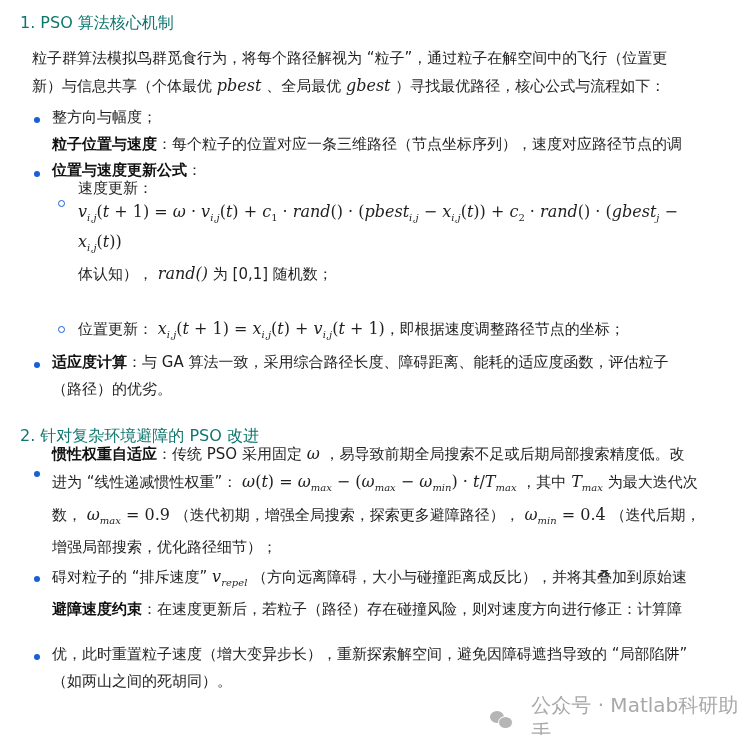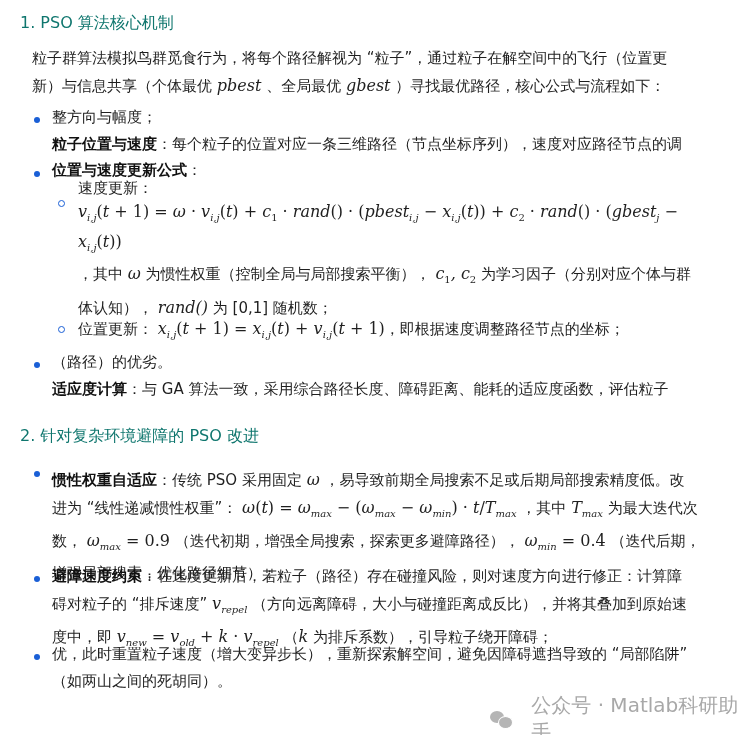--- a/index.html
+++ b/index.html
@@ -54,51 +54,49 @@
   <span class="bullet" style="top:171px;"></span>
   <div class="li" style="top:158px;font-family:Liberation Mono, monospace;">
     <b>位置与速度更新公式</b><span>：</span>
   </div>
 
   <span class="sub" style="top:200px;"></span>
   <div class="sli" style="top:176px; line-height:24px;">
     <div>速度更新：</div>
     <div class="m" style="font-size:16px;">v<sub>i,j</sub><span class="mr">(</span>t<span class="mr"> + 1) = </span>ω<span class="mr"> · </span>v<sub>i,j</sub><span class="mr">(</span>t<span class="mr">) + </span>c<sub style="font-style:normal">1</sub><span class="mr"> · </span>rand<span class="mr">() · (</span>pbest<sub>i,j</sub><span class="mr"> − </span>x<sub>i,j</sub><span class="mr">(</span>t<span class="mr">)) + </span>c<sub style="font-style:normal">2</sub><span class="mr"> · </span>rand<span class="mr">() · (</span>gbest<sub>j</sub><span class="mr"> −</span></div>
     <div class="m">x<sub>i,j</sub><span class="mr">(</span>t<span class="mr">))</span></div>
-    <div style="line-height:27px;"><span>，其中 </span><span class="m">ω</span><span> 为惯性权重（控制全局与局部搜索平衡）， </span><span class="m">c<sub style="font-style:normal">1</sub>, c<sub style="font-style:normal">2</sub></span><span> 为学习因子（分别对应个体与群</span></div>
     <div style="line-height:27px;"><span>体认知）， </span><span class="m">rand()</span><span> 为 [0,1] 随机数；</span></div>
   </div>
 
   <span class="sub" style="top:326px;"></span>
   <div class="sli" style="top:315px;">
     <span>位置更新：</span>
     <span class="m">x<sub>i,j</sub><span class="mr">(</span>t<span class="mr"> + 1) = </span>x<sub>i,j</sub><span class="mr">(</span>t<span class="mr">) + </span>v<sub>i,j</sub><span class="mr">(</span>t<span class="mr"> + 1)</span></span><span>，即根据速度调整路径节点的坐标；</span>
   </div>
 
   <span class="bullet" style="top:362px;"></span>
   <div class="li" style="top:349px;">
+    <div><b>适应度计算</b><span>：与 GA 算法一致，采用综合路径长度、障碍距离、能耗的适应度函数，评估粒子</span></div>
     <div>（路径）的优劣。</div>
-    <div><b>适应度计算</b><span>：与 GA 算法一致，采用综合路径长度、障碍距离、能耗的适应度函数，评估粒子</span></div>
   </div>
 
   <div class="h" style="top:426px;">2. 针对复杂环境避障的 PSO 改进</div>
 
   <span class="bullet" style="top:471px;"></span>
-  <div class="li" style="top:466px;">
+  <div class="li" style="top:440px;">
     <div><b>惯性权重自适应</b><span>：传统 PSO 采用固定 </span><span class="m">ω</span><span> ，易导致前期全局搜索不足或后期局部搜索精度低。改</span></div>
     <div><span>进为 “线性递减惯性权重”： </span><span class="m">ω<span class="mr">(</span>t<span class="mr">) = </span>ω<sub>max</sub><span class="mr"> − (</span>ω<sub>max</sub><span class="mr"> − </span>ω<sub>min</sub><span class="mr">) · </span>t<span class="mr">/</span>T<sub>max</sub></span><span> ，其中 </span><span class="m">T<sub>max</sub></span><span> 为最大迭代次</span></div>
     <div><span>数， </span><span class="m">ω<sub>max</sub><span class="mr"> = 0.9</span></span><span> （迭代初期，增强全局搜索，探索更多避障路径）， </span><span class="m">ω<sub>min</sub><span class="mr"> = 0.4</span></span><span> （迭代后期，</span></div>
     <div>增强局部搜索，优化路径细节）；</div>
   </div>
 
   <span class="bullet" style="top:576px;"></span>
   <div class="li" style="top:563px;">
+    <div><span>碍对粒子的 “排斥速度” </span><span class="m">v<sub>repel</sub></span><span> （方向远离障碍，大小与碰撞距离成反比），并将其叠加到原始速</span></div>
     <div><b>避障速度约束</b><span>：在速度更新后，若粒子（路径）存在碰撞风险，则对速度方向进行修正：计算障</span></div>
-    <div><span>碍对粒子的 “排斥速度” </span><span class="m">v<sub>repel</sub></span><span> （方向远离障碍，大小与碰撞距离成反比），并将其叠加到原始速</span></div>
-    <div><span>度中，即 </span><span class="m">v<sub>new</sub><span class="mr"> = </span>v<sub>old</sub><span class="mr"> + </span>k<span class="mr"> · </span>v<sub>repel</sub></span><span> （</span><span class="m">k</span><span> 为排斥系数），引导粒子绕开障碍；</span></div>
   </div>
 
   <span class="bullet" style="top:654px;"></span>
   <div class="li" style="top:641px;">
     <div>优，此时重置粒子速度（增大变异步长），重新探索解空间，避免因障碍遮挡导致的 “局部陷阱”</div>
     <div>（如两山之间的死胡同）。</div>
   </div>
 
   <div class="wm">
     <span class="wm-icon">

